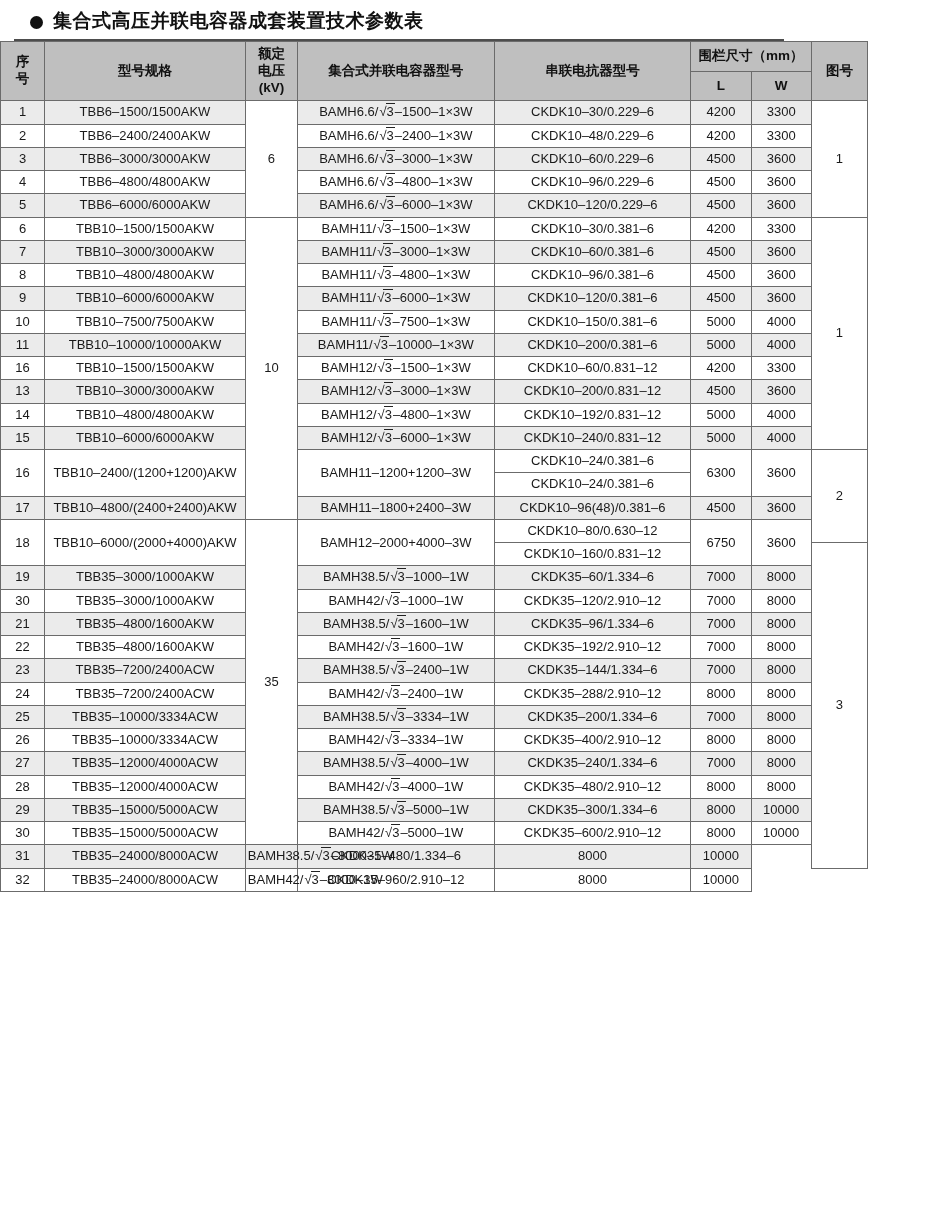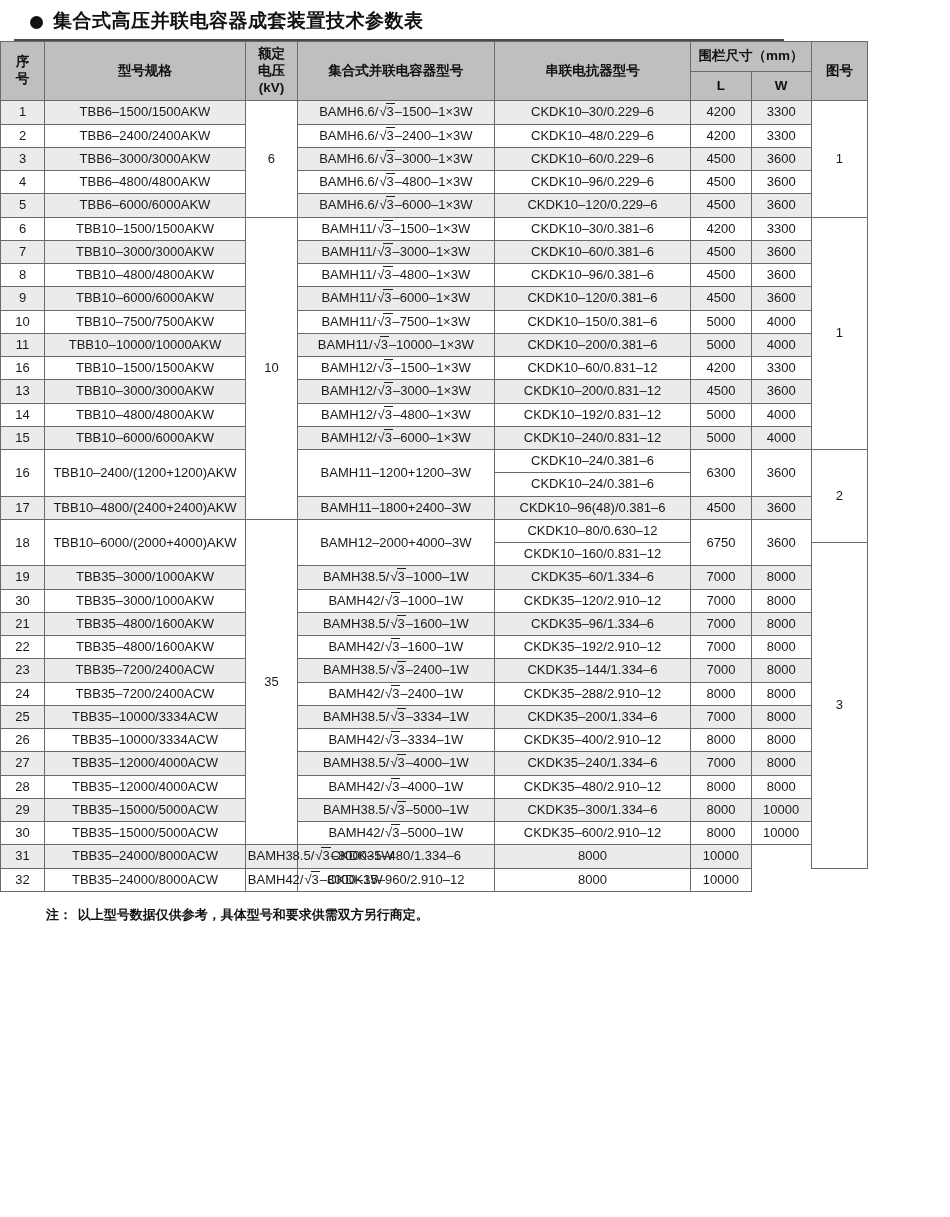--- a/index.html
+++ b/index.html
@@ -423,18 +423,14 @@
           <td class="c-seq"><span>32</span></td>
           <td class="c-model"><span>TBB35–24000/8000ACW</span></td>
           <td class="c-cap"><span><span class="cap-text">BAMH42/<span class="radic"><span class="rsym">√</span><span class="rnum">3</span></span>–8000–1W</span></span></td>
           <td class="c-react"><span>CKDK35–960/2.910–12</span></td>
           <td class="c-l"><span>8000</span></td>
           <td class="c-w"><span>10000</span></td>
         </tr>
       </tbody>
   </table>
 
-  <div class="note">
-    <span class="label">注：</span>
-    <span>以上型号数据仅供参考，具体型号和要求供需双方另行商定。</span>
-  </div>
 
 </div>
 
 </body></html>

